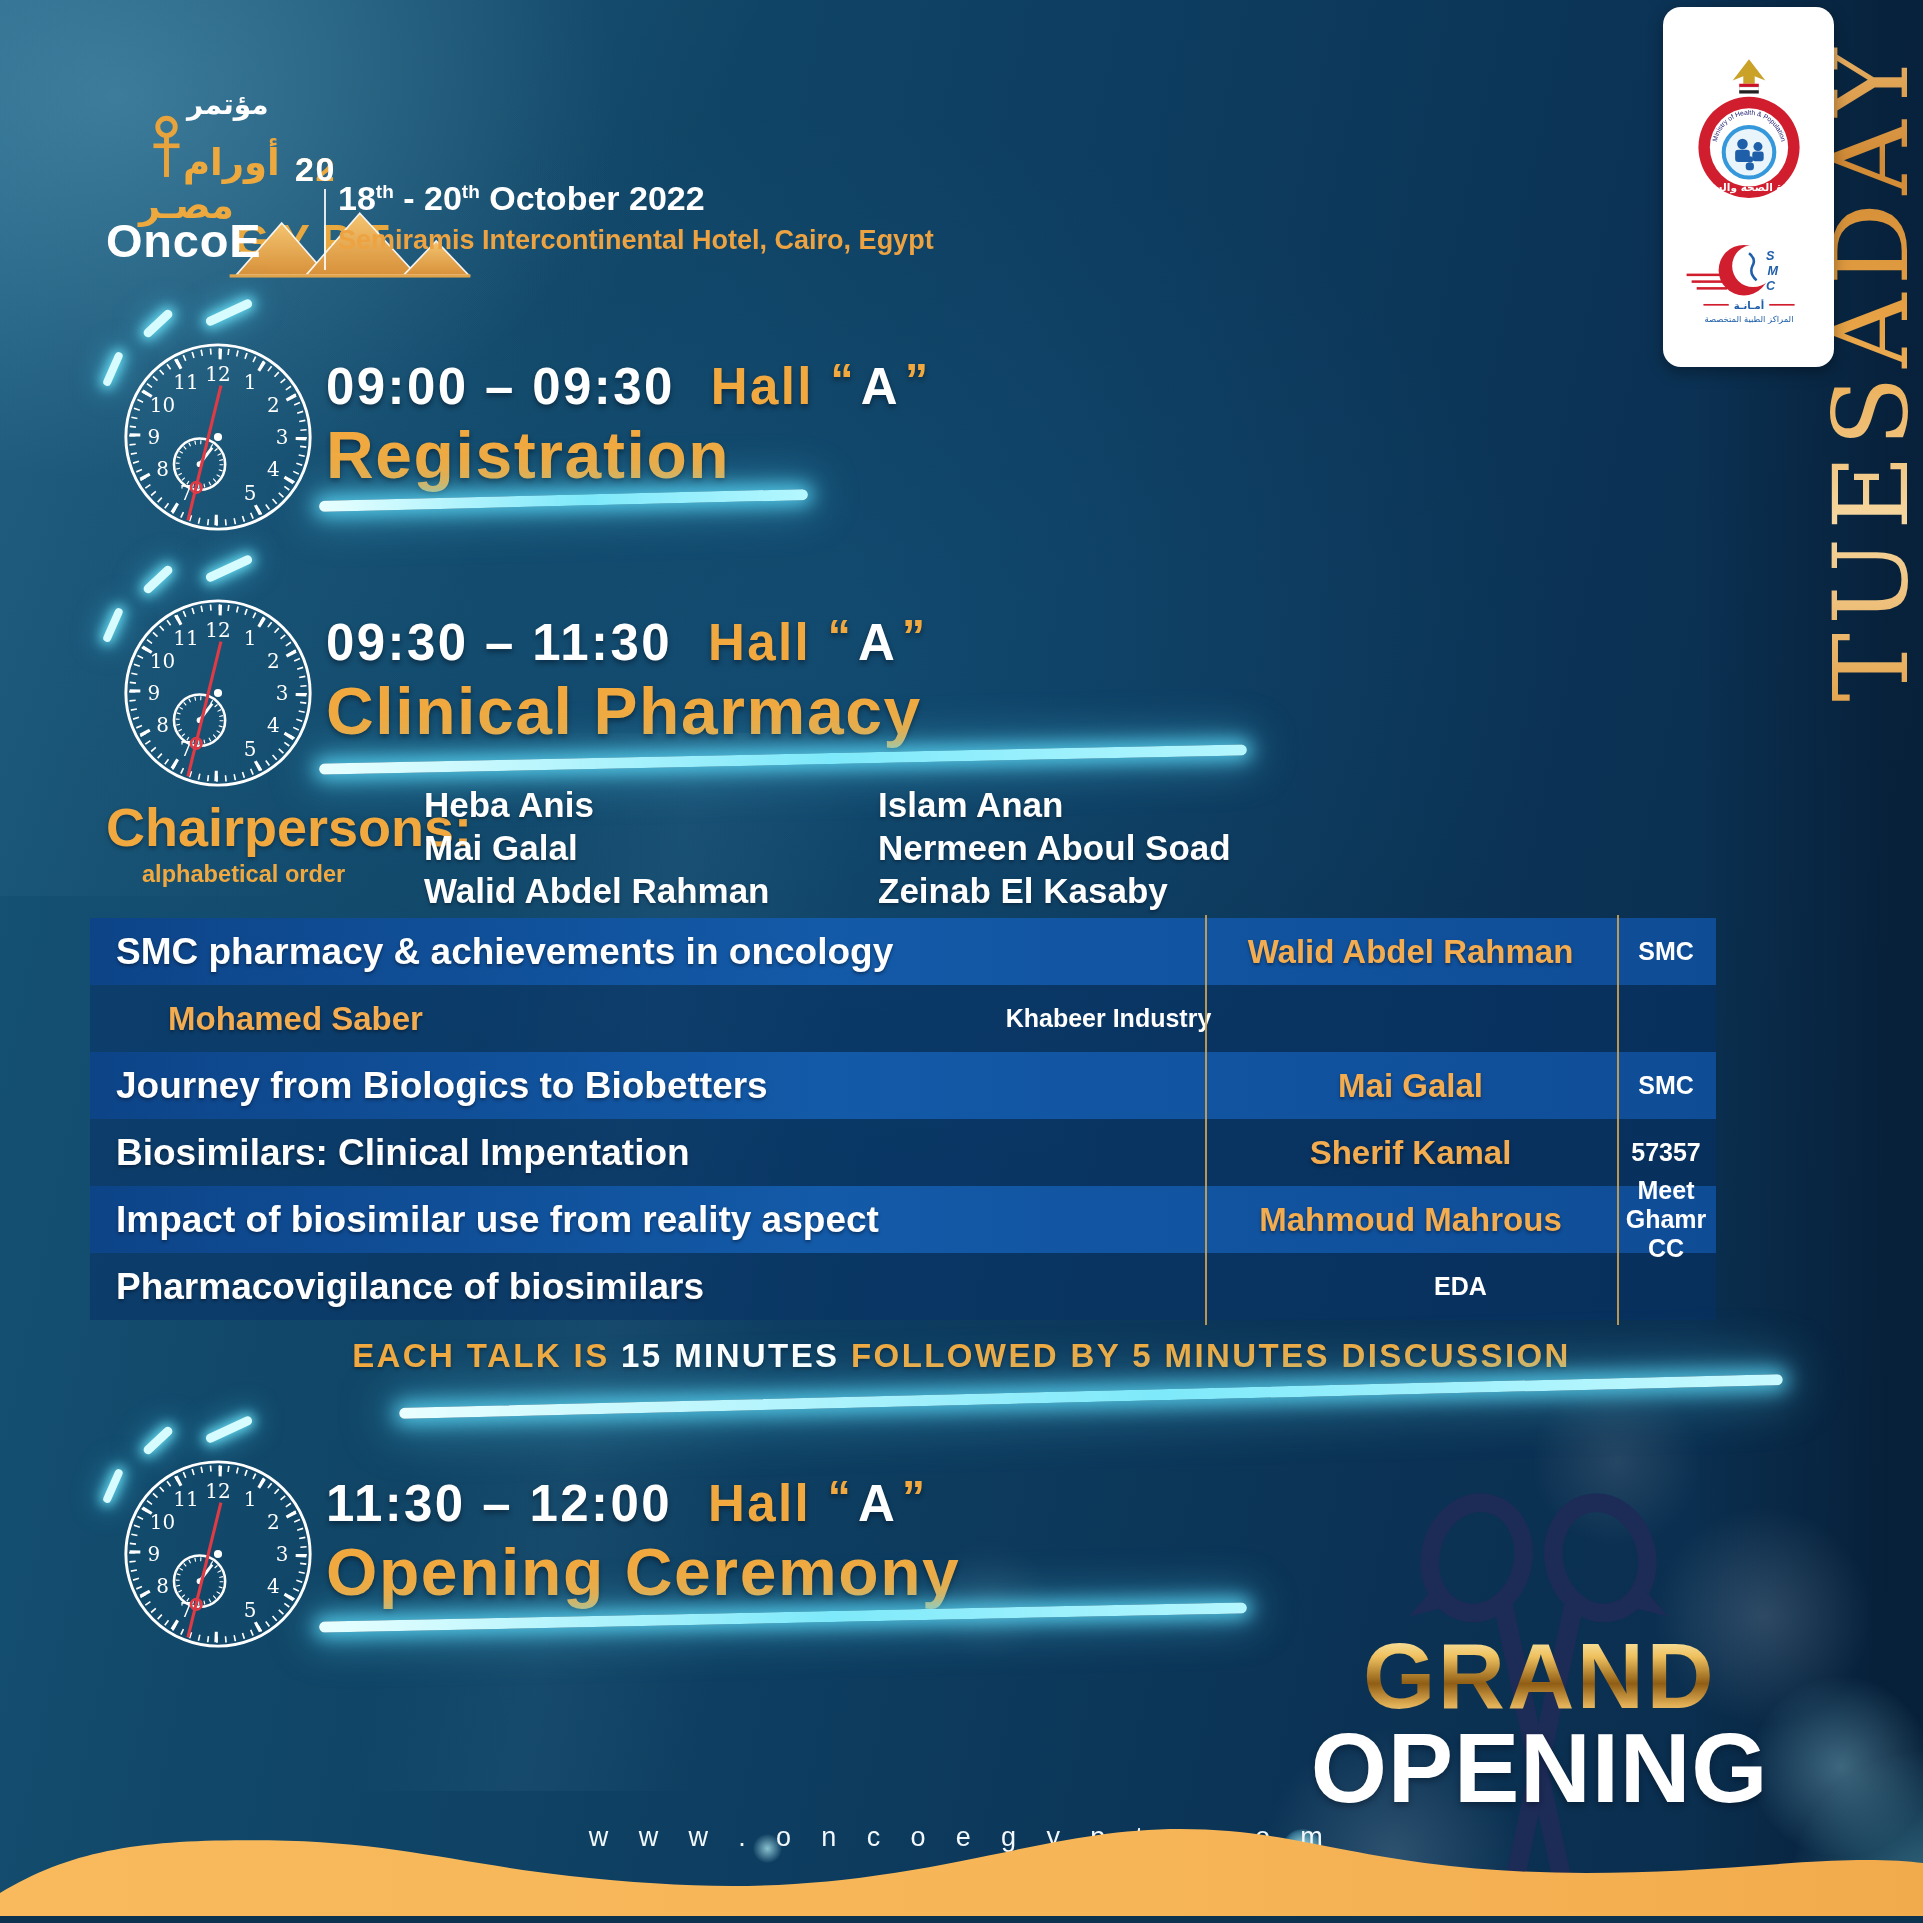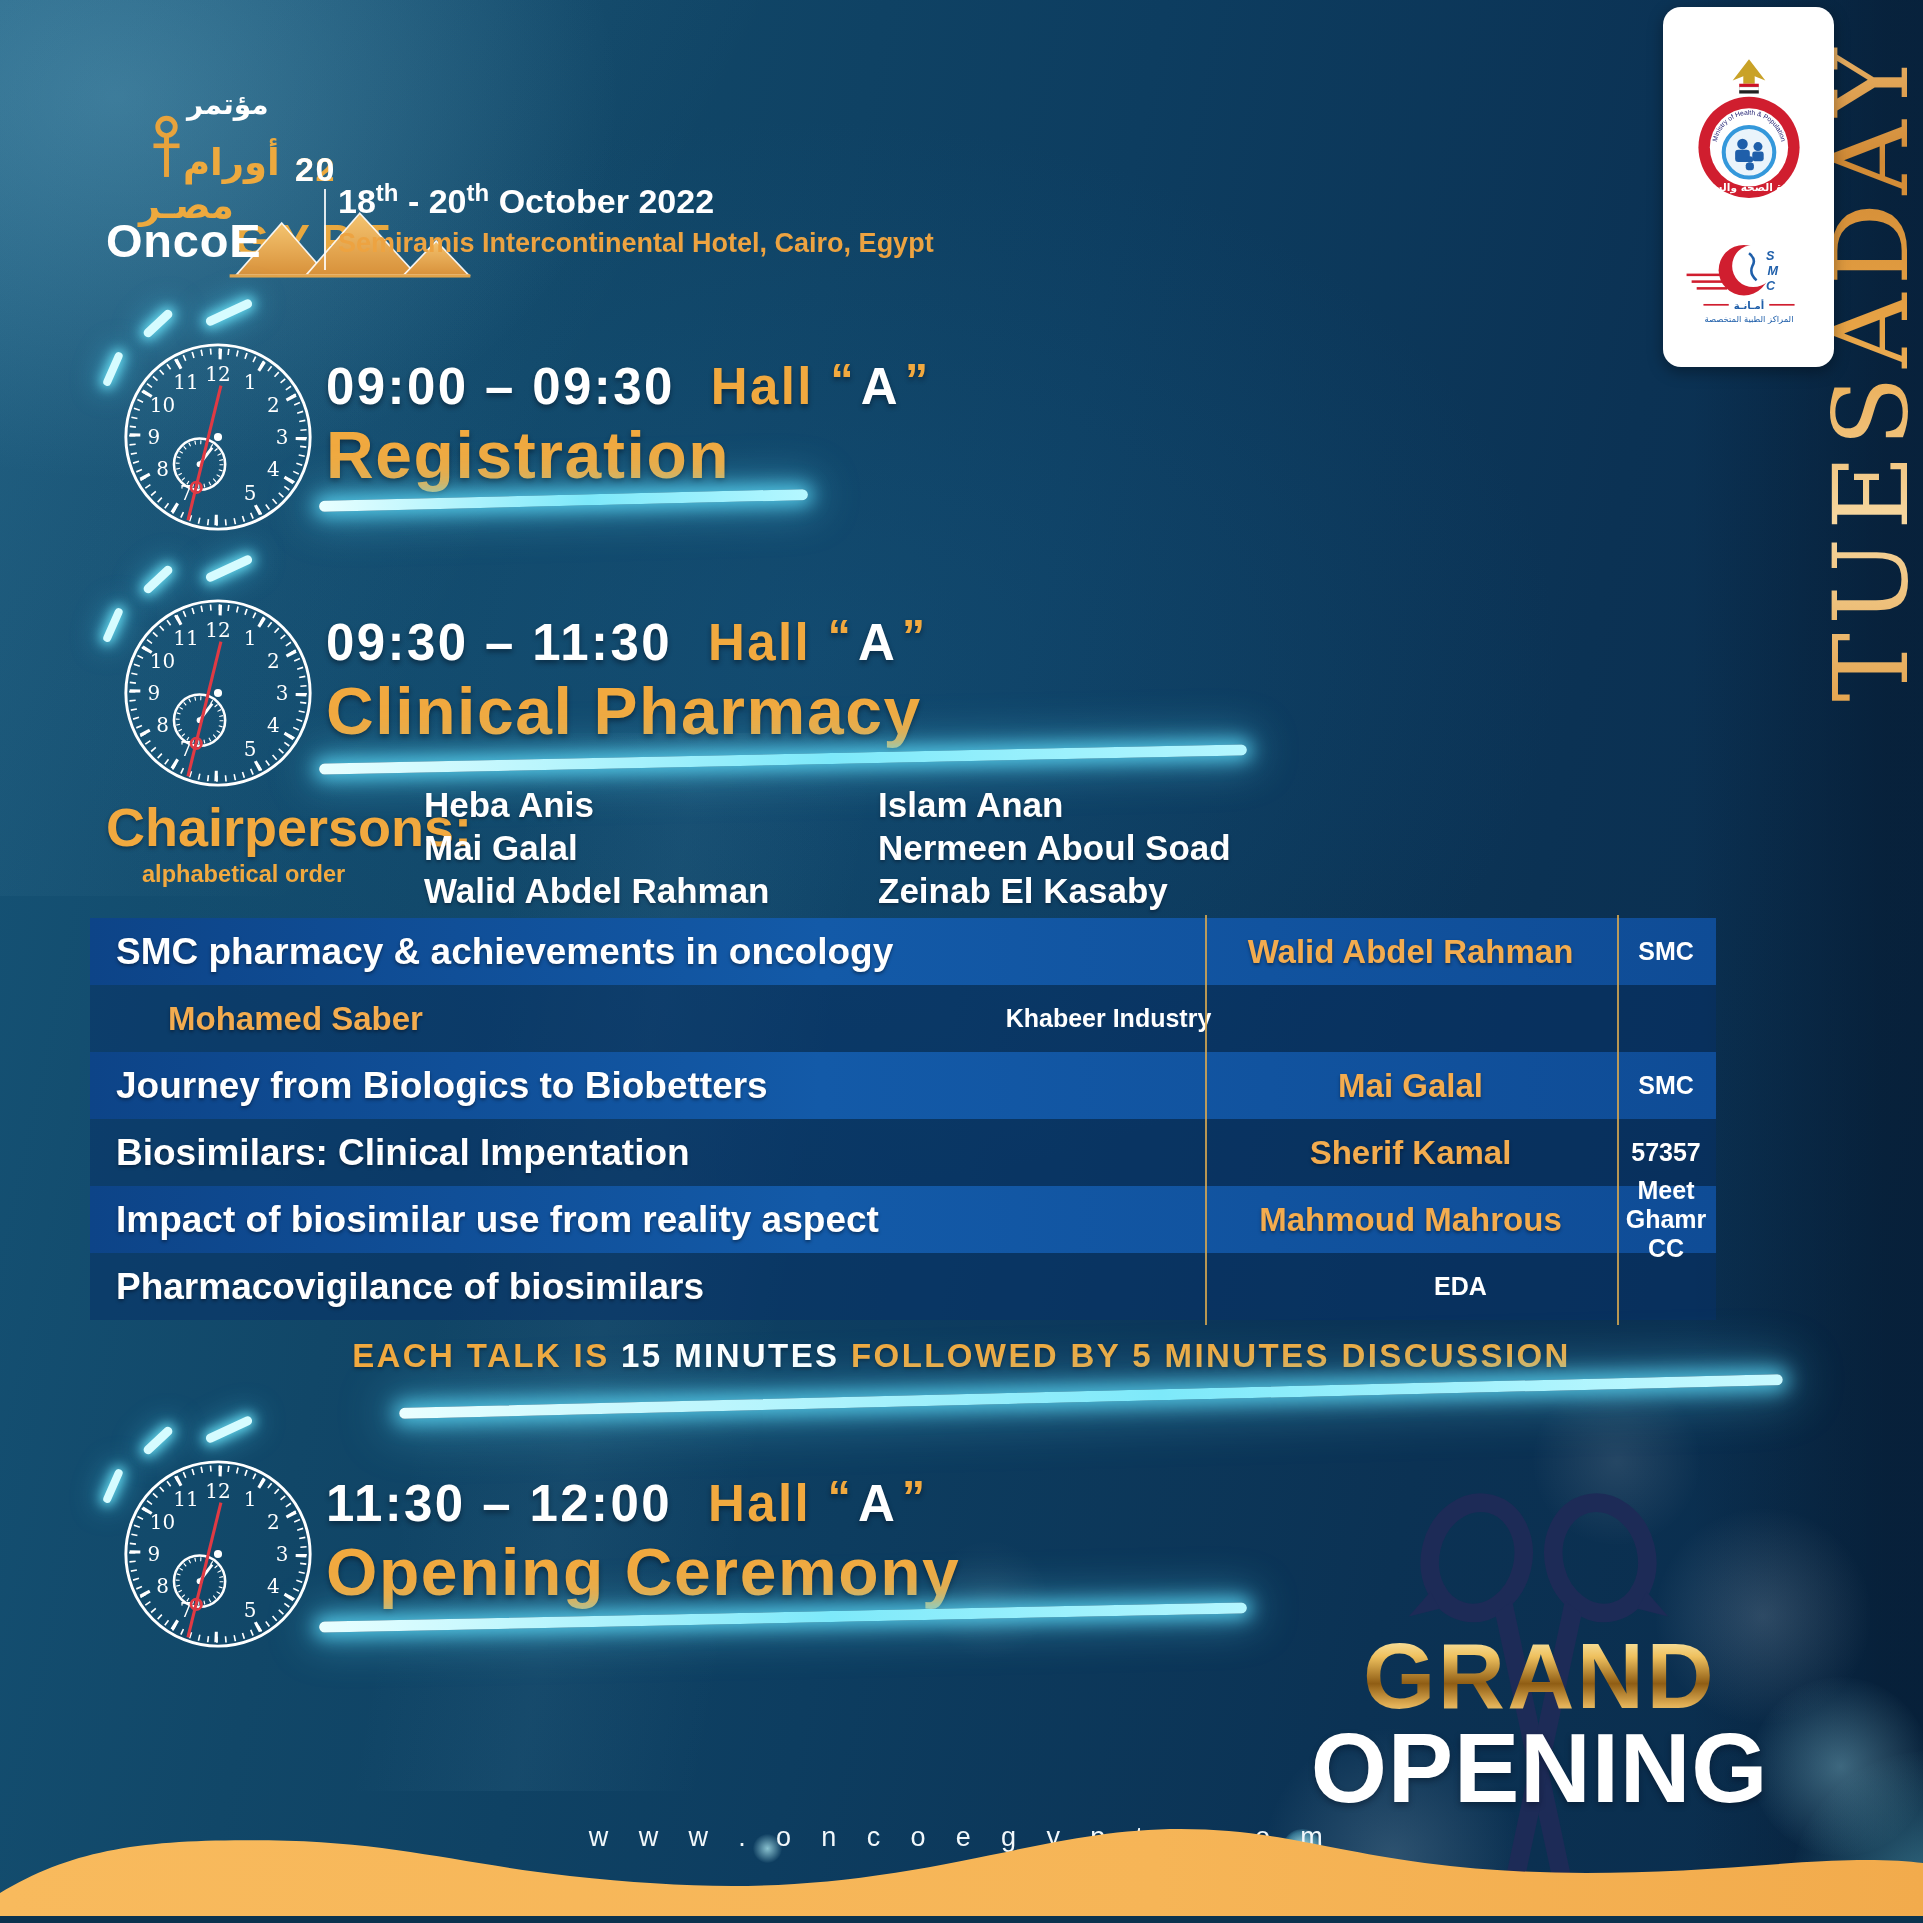--- a/index.html
+++ b/index.html
@@ -35,21 +35,21 @@
   .ar-tumors{left:77px;top:68px;font-size:37px;font-weight:bold;color:#EDA93E;}
   .logo-year{left:189px;top:77px;font-size:34px;font-weight:bold;color:#fff;letter-spacing:1.6px;}
   .logo-year .gold{position:static;color:#EDA93E;}
   .ar-egypt{left:33px;top:111px;font-size:37px;font-weight:bold;color:#EDA93E;}
   .latin-name{left:0px;top:140px;font-size:47px;font-weight:bold;color:#fff;letter-spacing:0.8px;}
   .latin-gold{left:129px;top:143px;font-size:44px;font-weight:bold;color:#E9A83E;letter-spacing:11.4px;}
   .pyramids{left:122px;top:137px;width:244px;height:70px;}
   .hdr-divider{left:218px;top:116px;width:1.6px;height:81px;background:rgba(255,255,255,.85);}
   .dates{position:absolute;left:338px;top:179px;z-index:3;}
   .date-line{font-size:34px;font-weight:bold;color:#fff;}
-  .date-line sup{font-size:24px;}
+  .date-line sup{font-size:19px;}
   .venue-line{font-size:27px;font-weight:bold;color:#EDA341;margin-top:6.5px;}
 
   
   .sponsor-card{position:absolute;left:1663px;top:6.5px;width:171px;height:360px;background:#fff;
     border-radius:18px;box-shadow:0 4.9px 14.7px rgba(0,0,0,.35);z-index:3;}
   .sponsor-card svg{position:absolute;left:50%;transform:translateX(-50%);}
   .moh-svg{top:49px;width:138px;height:155px;}
   .smc-svg{top:221px;width:135px;height:103px;}
 
   

